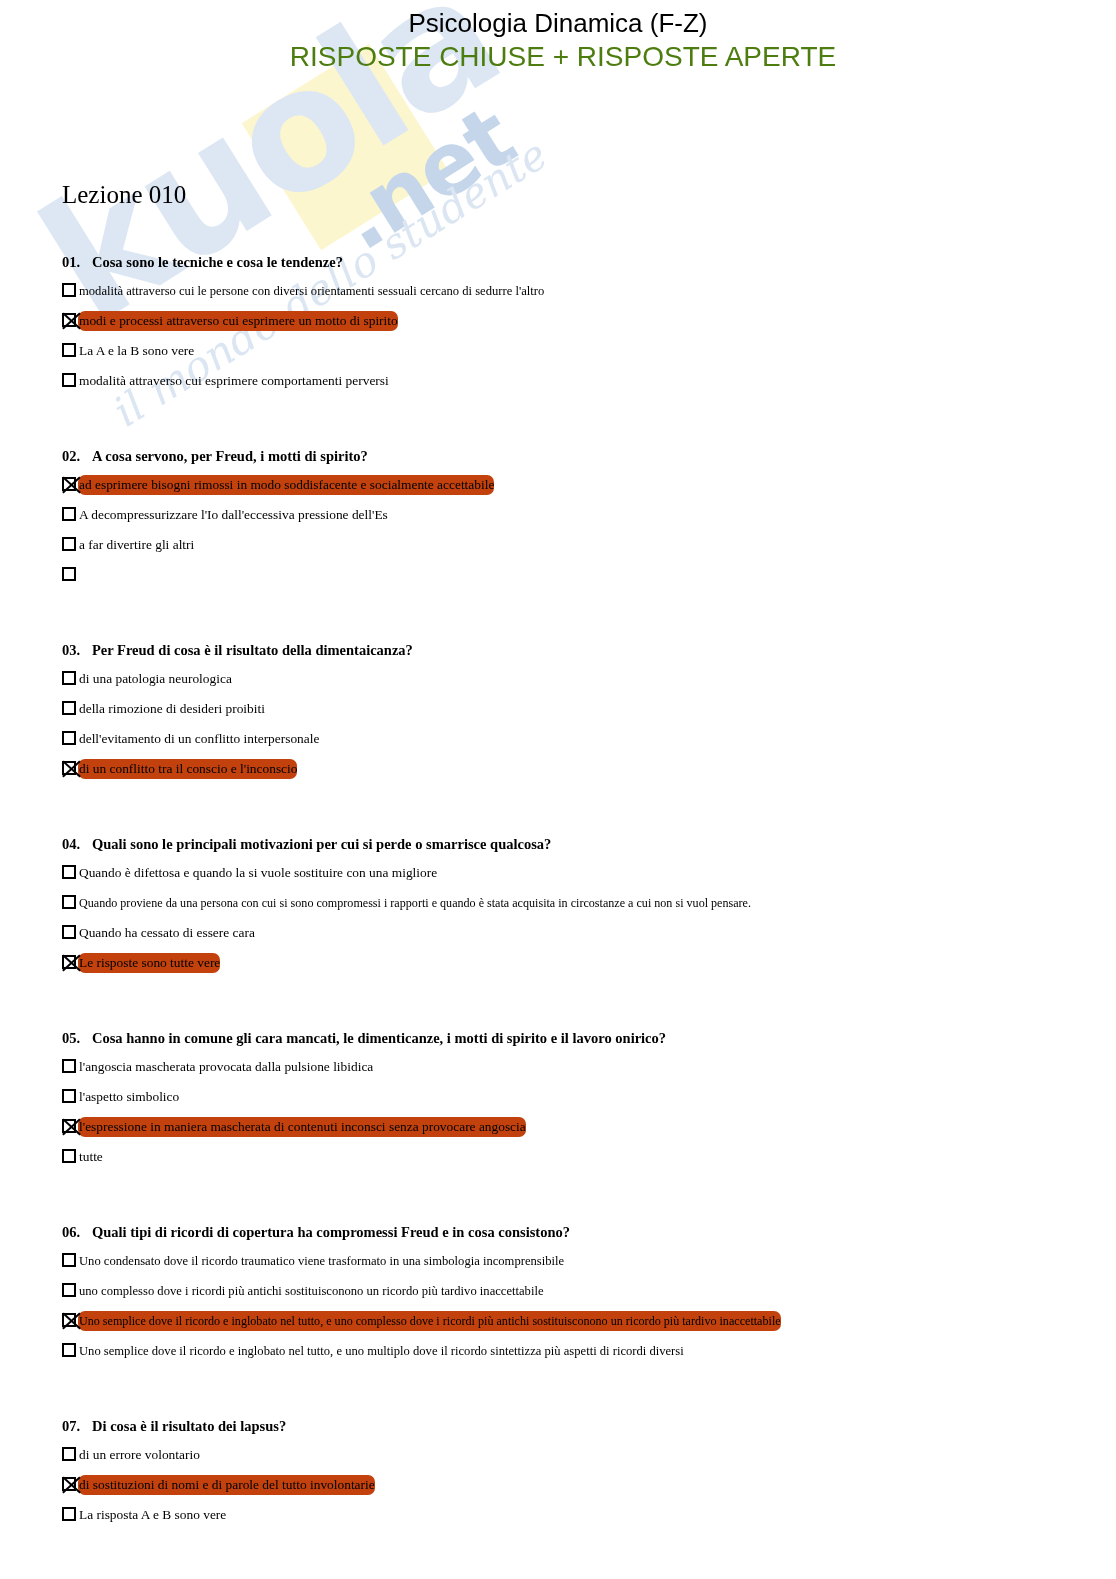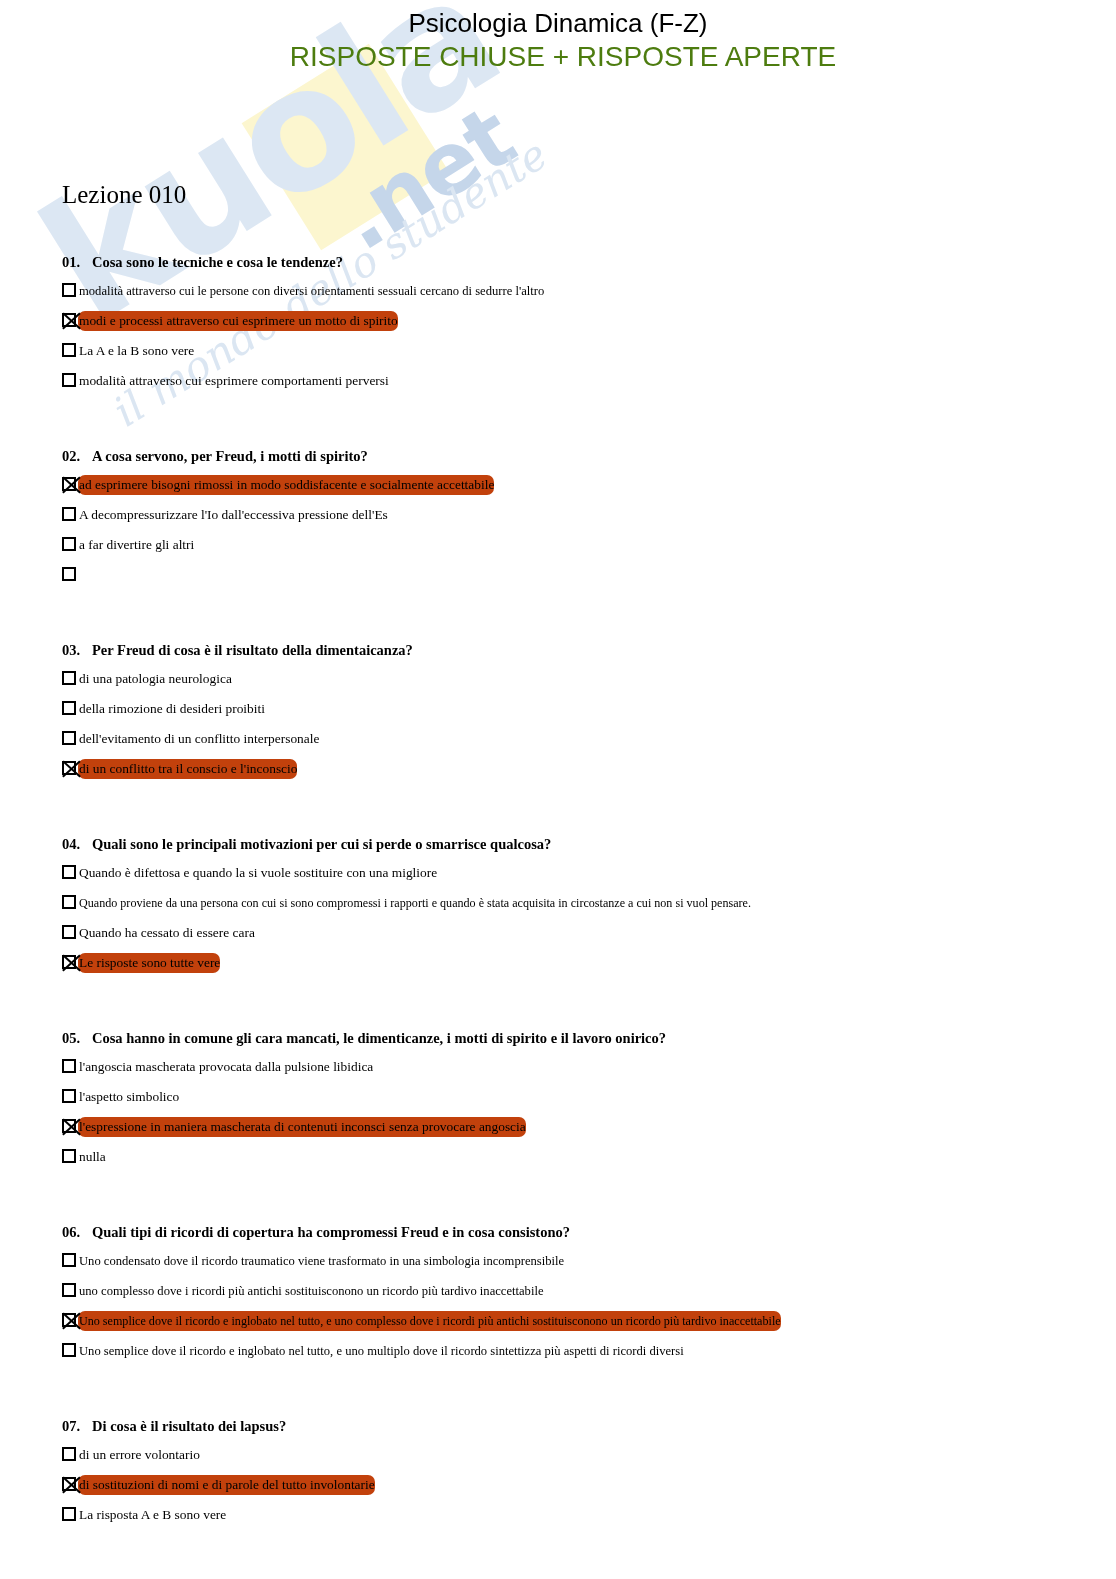--- a/index.html
+++ b/index.html
@@ -283,21 +283,21 @@
         <div class="option-row">
           <span class="cbox"></span>
           <span class="opt-text">l'aspetto simbolico</span>
         </div>
         <div class="option-row">
           <span class="cbox checked"></span>
           <span class="opt-text hl">l'espressione in maniera mascherata di contenuti inconsci senza provocare angoscia</span>
         </div>
         <div class="option-row">
           <span class="cbox"></span>
-          <span class="opt-text">nulla</span>
+          <span class="opt-text">tutte</span>
         </div>
         <div class="gap-lg"></div>
       </div>
       <div class="question-block">
         <div class="question-row"><span class="q-num">06.</span><span>Quali tipi di ricordi di copertura ha compromessi Freud e in cosa consistono?</span></div>
         <div class="option-row">
           <span class="cbox"></span>
           <span class="opt-text small">Uno condensato dove il ricordo traumatico viene trasformato in una simbologia incomprensibile</span>
         </div>
         <div class="option-row">

